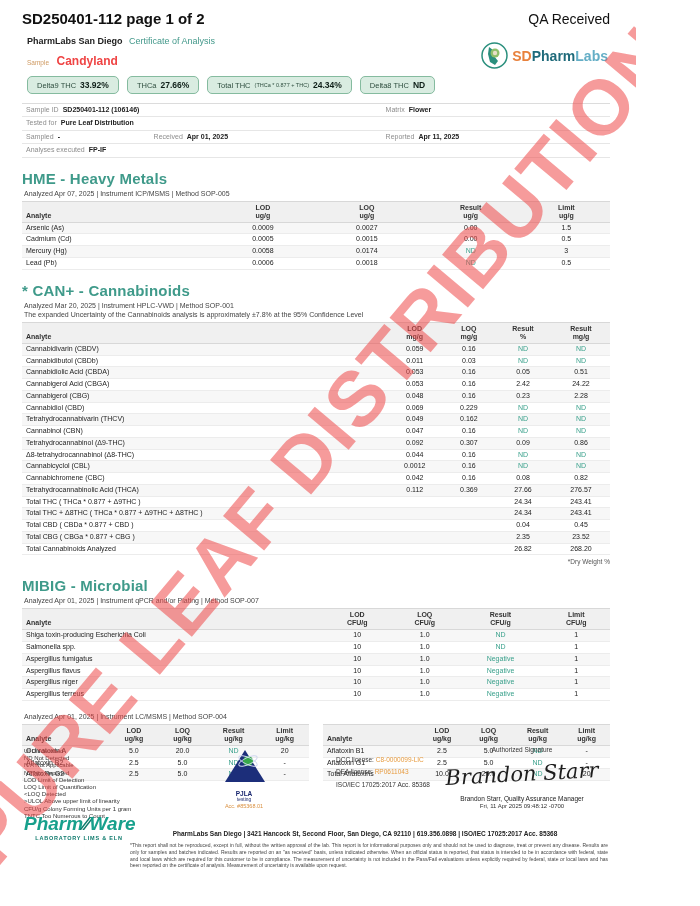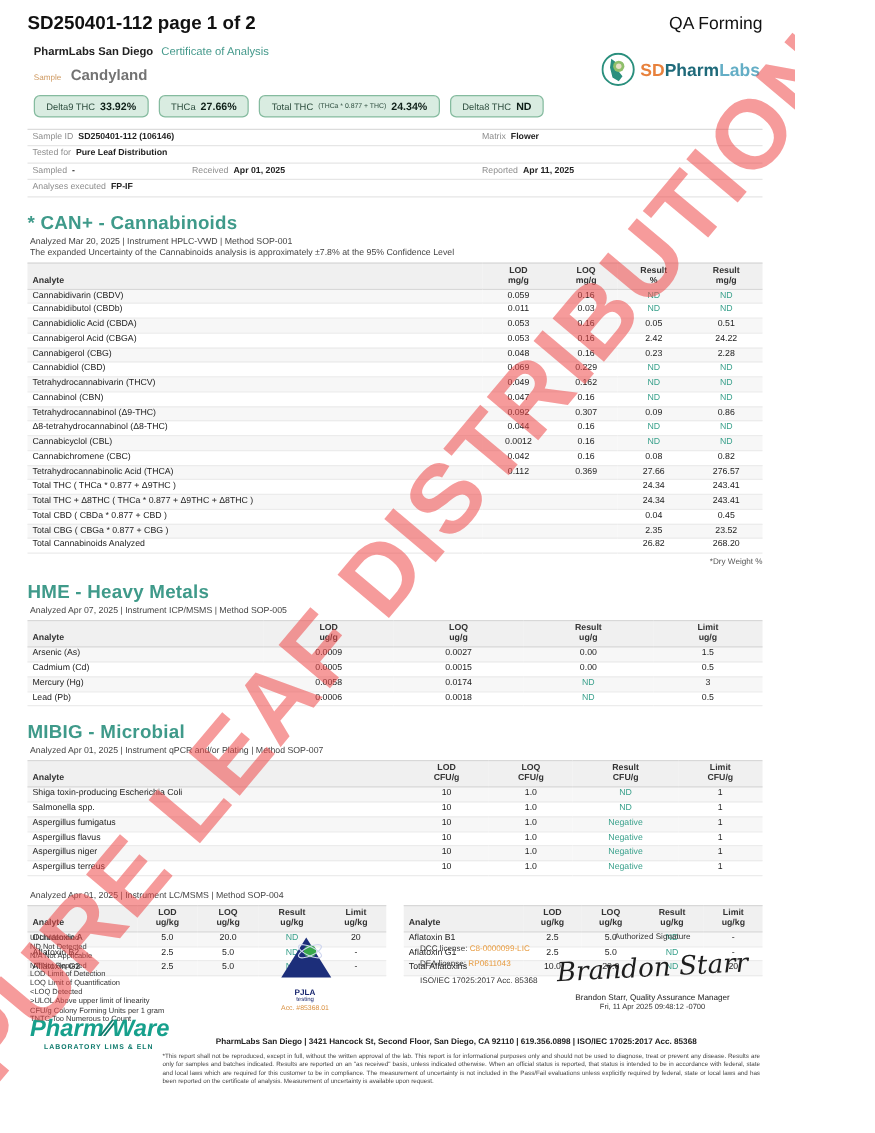--- a/index.html
+++ b/index.html
@@ -11,21 +11,21 @@
   .topbar{display:flex;justify-content:space-between;align-items:baseline;}
   .doc-id{font-size:15px;font-weight:700;color:#111;}
   .qa{font-size:14px;color:#111;}
 
   
   .brandline{margin:9px 0 0 5px;font-size:9px;}
   .lab-name{font-weight:700;color:#222;}
   .doc-type{color:#44998b;margin-left:4px;}
   .sampleline{margin:5px 0 0 5px;}
   .sample-label{font-size:6.5px;color:#cf9a62;margin-right:3px;}
-  .sample-name{font-size:12px;font-weight:700;color:#737373;}
+  .sample-name{font-size:12px;font-weight:700;color:#ef4444;}
 
   
   .badges{display:flex;gap:8px;margin:7px 0 0 5px;}
   .badge{display:flex;align-items:center;gap:4px;background:#d9ece1;border:1px solid #85bb9f;
          border-radius:5px;padding:3px 9px;}
   .badge-label{font-size:7.5px;color:#2d4d3e;}
   .badge-formula{font-size:5.5px;color:#2d4d3e;}
   .badge-value{font-size:8.5px;font-weight:700;color:#0e1f18;}
 
   
@@ -94,21 +94,21 @@
 </style>
 </head>
 <body>
 
 <div class="page">
 
   <div class="content">
 
     <div class="topbar">
       <span class="doc-id">SD250401-112 page 1 of 2</span>
-      <span class="qa">QA Forming</span>
+      <span class="qa">QA Received</span>
     </div>
 
     <div class="brandline">
       <span class="lab-name">PharmLabs San Diego</span>
       <span class="doc-type">Certificate of Analysis</span>
     </div>
 
     <div class="sampleline">
       <span class="sample-label">Sample</span>
       <span class="sample-name">Candyland</span>
@@ -164,20 +164,70 @@
           <span class="ilabel">Reported</span>
           <span class="ival">Apr 11, 2025</span>
         </span>
       </div>
       <div class="info-row">
         <span class="info-cell">
           <span class="ilabel">Analyses executed</span>
           <span class="ival">FP-IF</span>
         </span>
       </div>
+    </div>
+
+    <div class="section">
+      <div class="sec-title">HME - Heavy Metals</div>
+      <div class="meta">Analyzed Apr 07, 2025  | Instrument ICP/MSMS  | Method SOP-005</div>
+      <table>
+        <thead>
+            <tr>
+              <th>Analyte</th>
+              <th>LOD
+ug/g</th>
+              <th>LOQ
+ug/g</th>
+              <th>Result
+ug/g</th>
+              <th>Limit
+ug/g</th>
+            </tr>
+          </thead>
+          <tbody>
+            <tr>
+              <td>Arsenic (As)</td>
+              <td class="num">0.0009</td>
+              <td class="num">0.0027</td>
+              <td class="num">0.00</td>
+              <td class="num">1.5</td>
+            </tr>
+            <tr>
+              <td>Cadmium (Cd)</td>
+              <td class="num">0.0005</td>
+              <td class="num">0.0015</td>
+              <td class="num">0.00</td>
+              <td class="num">0.5</td>
+            </tr>
+            <tr>
+              <td>Mercury (Hg)</td>
+              <td class="num">0.0058</td>
+              <td class="num">0.0174</td>
+              <td class="num nd">ND</td>
+              <td class="num">3</td>
+            </tr>
+            <tr>
+              <td>Lead (Pb)</td>
+              <td class="num">0.0006</td>
+              <td class="num">0.0018</td>
+              <td class="num nd">ND</td>
+              <td class="num">0.5</td>
+            </tr>
+          </tbody>
+      </table>
     </div>
 
     <div class="section">
       <div class="sec-title">* CAN+ - Cannabinoids</div>
       <div class="meta">Analyzed Mar 20, 2025  |  Instrument HPLC-VWD  | Method SOP-001</div>
       <div class="note">The expanded Uncertainty of the Cannabinoids analysis is approximately ±7.8% at the 95% Confidence Level</div>
       <table>
         <thead>
             <tr>
               <th>Analyte</th>
@@ -314,70 +364,20 @@
             <tr class="total">
               <td>Total Cannabinoids Analyzed</td>
               <td class="num"></td>
               <td class="num"></td>
               <td class="num">26.82</td>
               <td class="num">268.20</td>
             </tr>
           </tbody>
       </table>
       <div class="footnote">*Dry Weight %</div>
-    </div>
-
-    <div class="section">
-      <div class="sec-title">HME - Heavy Metals</div>
-      <div class="meta">Analyzed Apr 07, 2025  | Instrument ICP/MSMS  | Method SOP-005</div>
-      <table>
-        <thead>
-            <tr>
-              <th>Analyte</th>
-              <th>LOD
-ug/g</th>
-              <th>LOQ
-ug/g</th>
-              <th>Result
-ug/g</th>
-              <th>Limit
-ug/g</th>
-            </tr>
-          </thead>
-          <tbody>
-            <tr>
-              <td>Arsenic (As)</td>
-              <td class="num">0.0009</td>
-              <td class="num">0.0027</td>
-              <td class="num">0.00</td>
-              <td class="num">1.5</td>
-            </tr>
-            <tr>
-              <td>Cadmium (Cd)</td>
-              <td class="num">0.0005</td>
-              <td class="num">0.0015</td>
-              <td class="num">0.00</td>
-              <td class="num">0.5</td>
-            </tr>
-            <tr>
-              <td>Mercury (Hg)</td>
-              <td class="num">0.0058</td>
-              <td class="num">0.0174</td>
-              <td class="num nd">ND</td>
-              <td class="num">3</td>
-            </tr>
-            <tr>
-              <td>Lead (Pb)</td>
-              <td class="num">0.0006</td>
-              <td class="num">0.0018</td>
-              <td class="num nd">ND</td>
-              <td class="num">0.5</td>
-            </tr>
-          </tbody>
-      </table>
     </div>
 
     <div class="section">
       <div class="sec-title">MIBIG - Microbial</div>
       <div class="meta">Analyzed Apr 01, 2025  |  Instrument qPCR and/or Plating  | Method SOP-007</div>
       <table>
         <thead>
             <tr>
               <th>Analyte</th>
               <th>LOD

